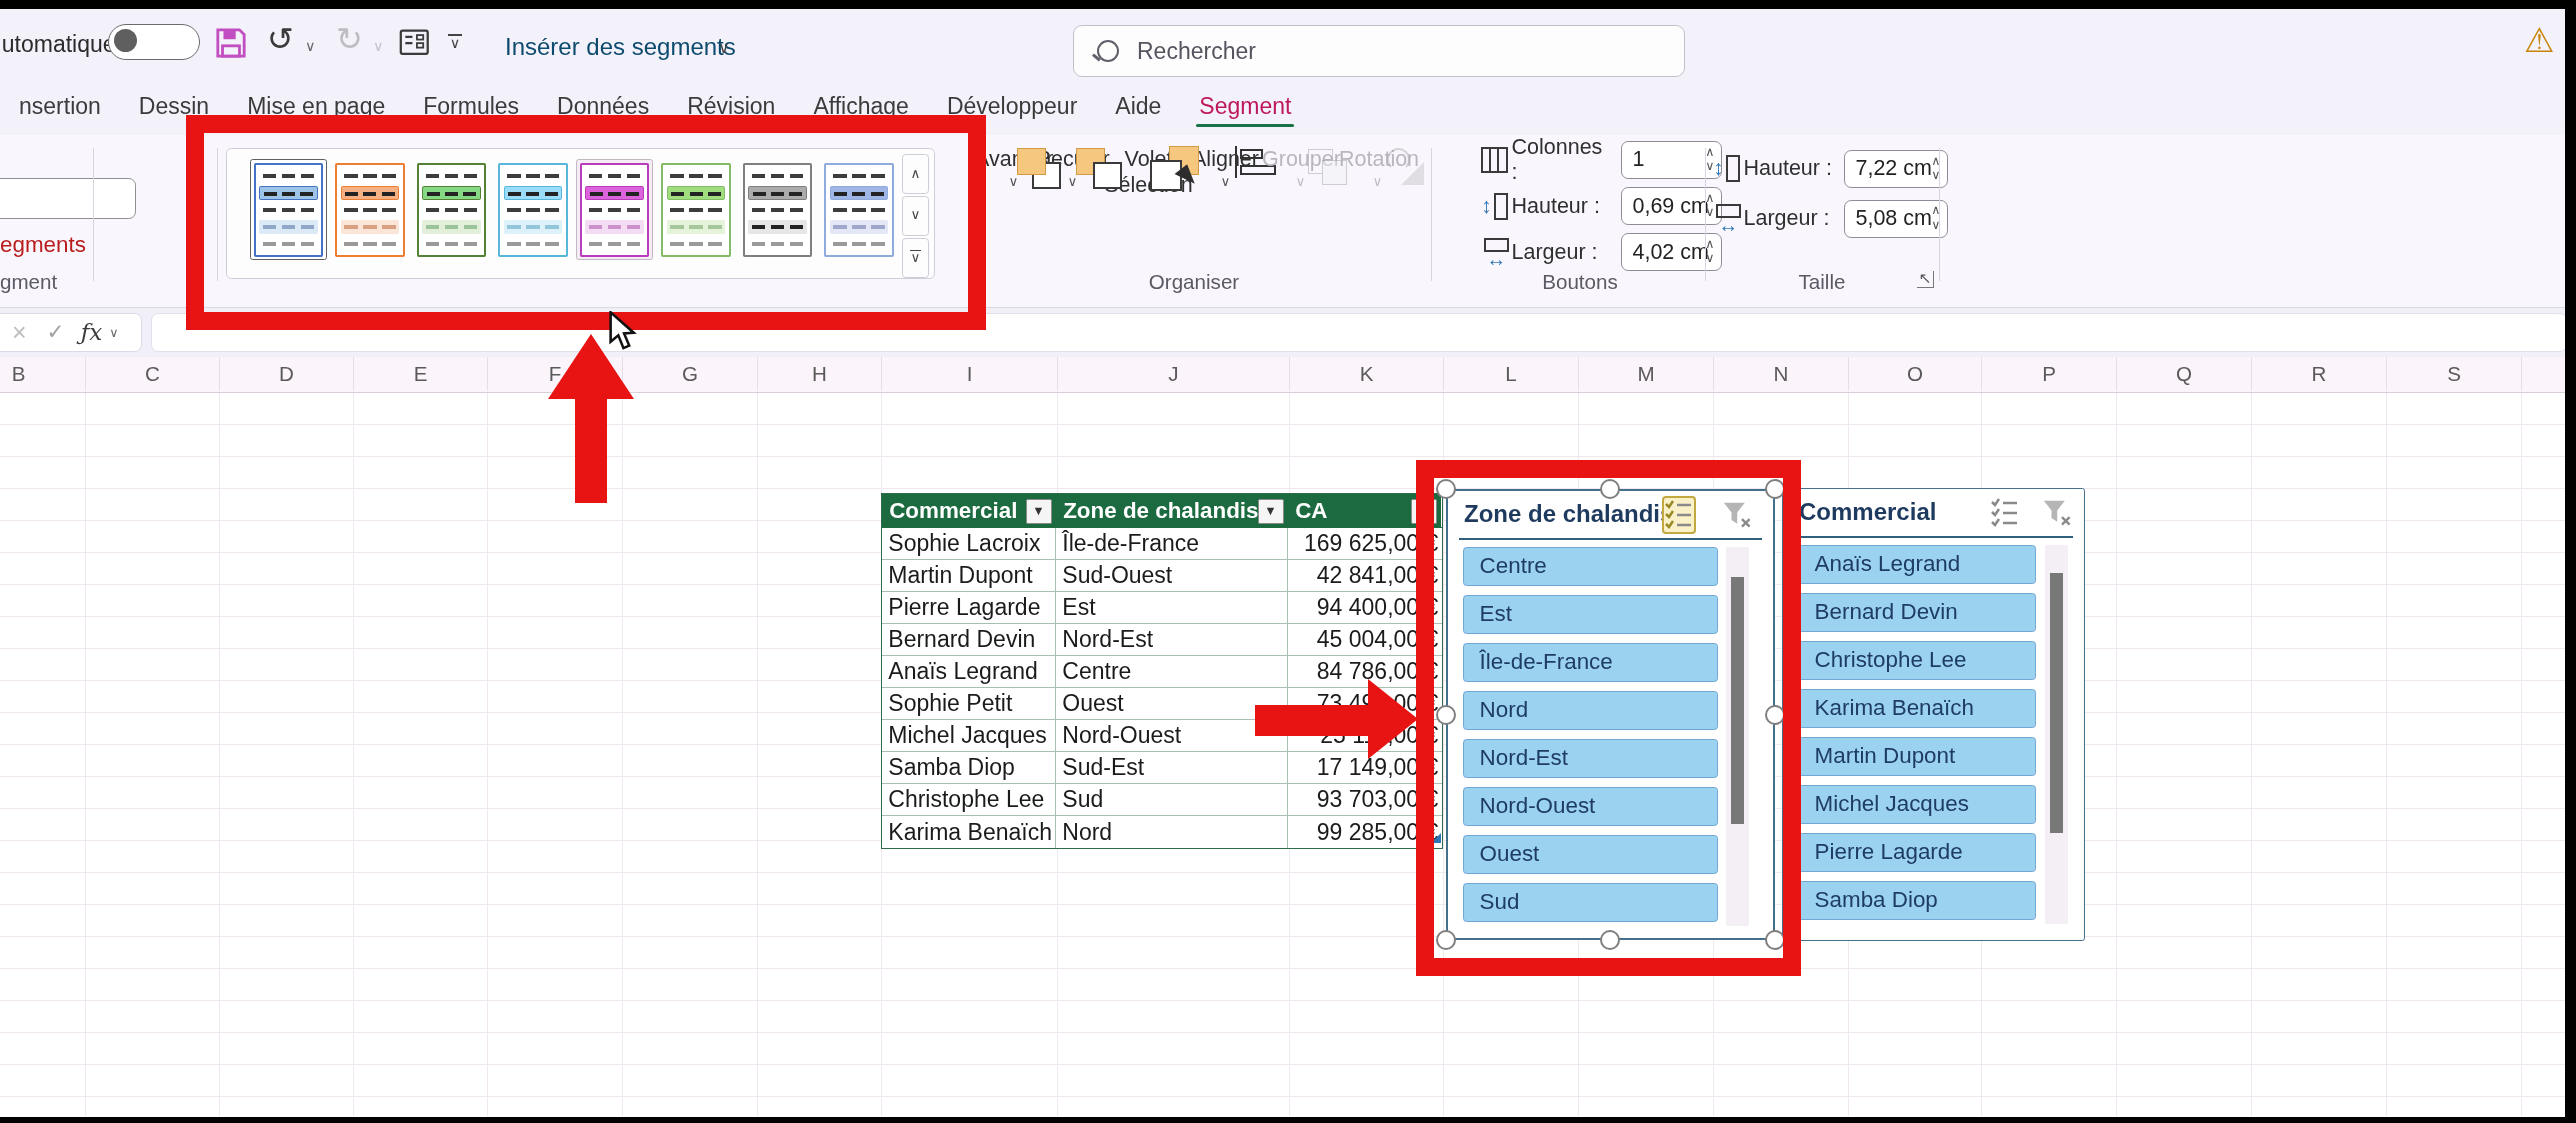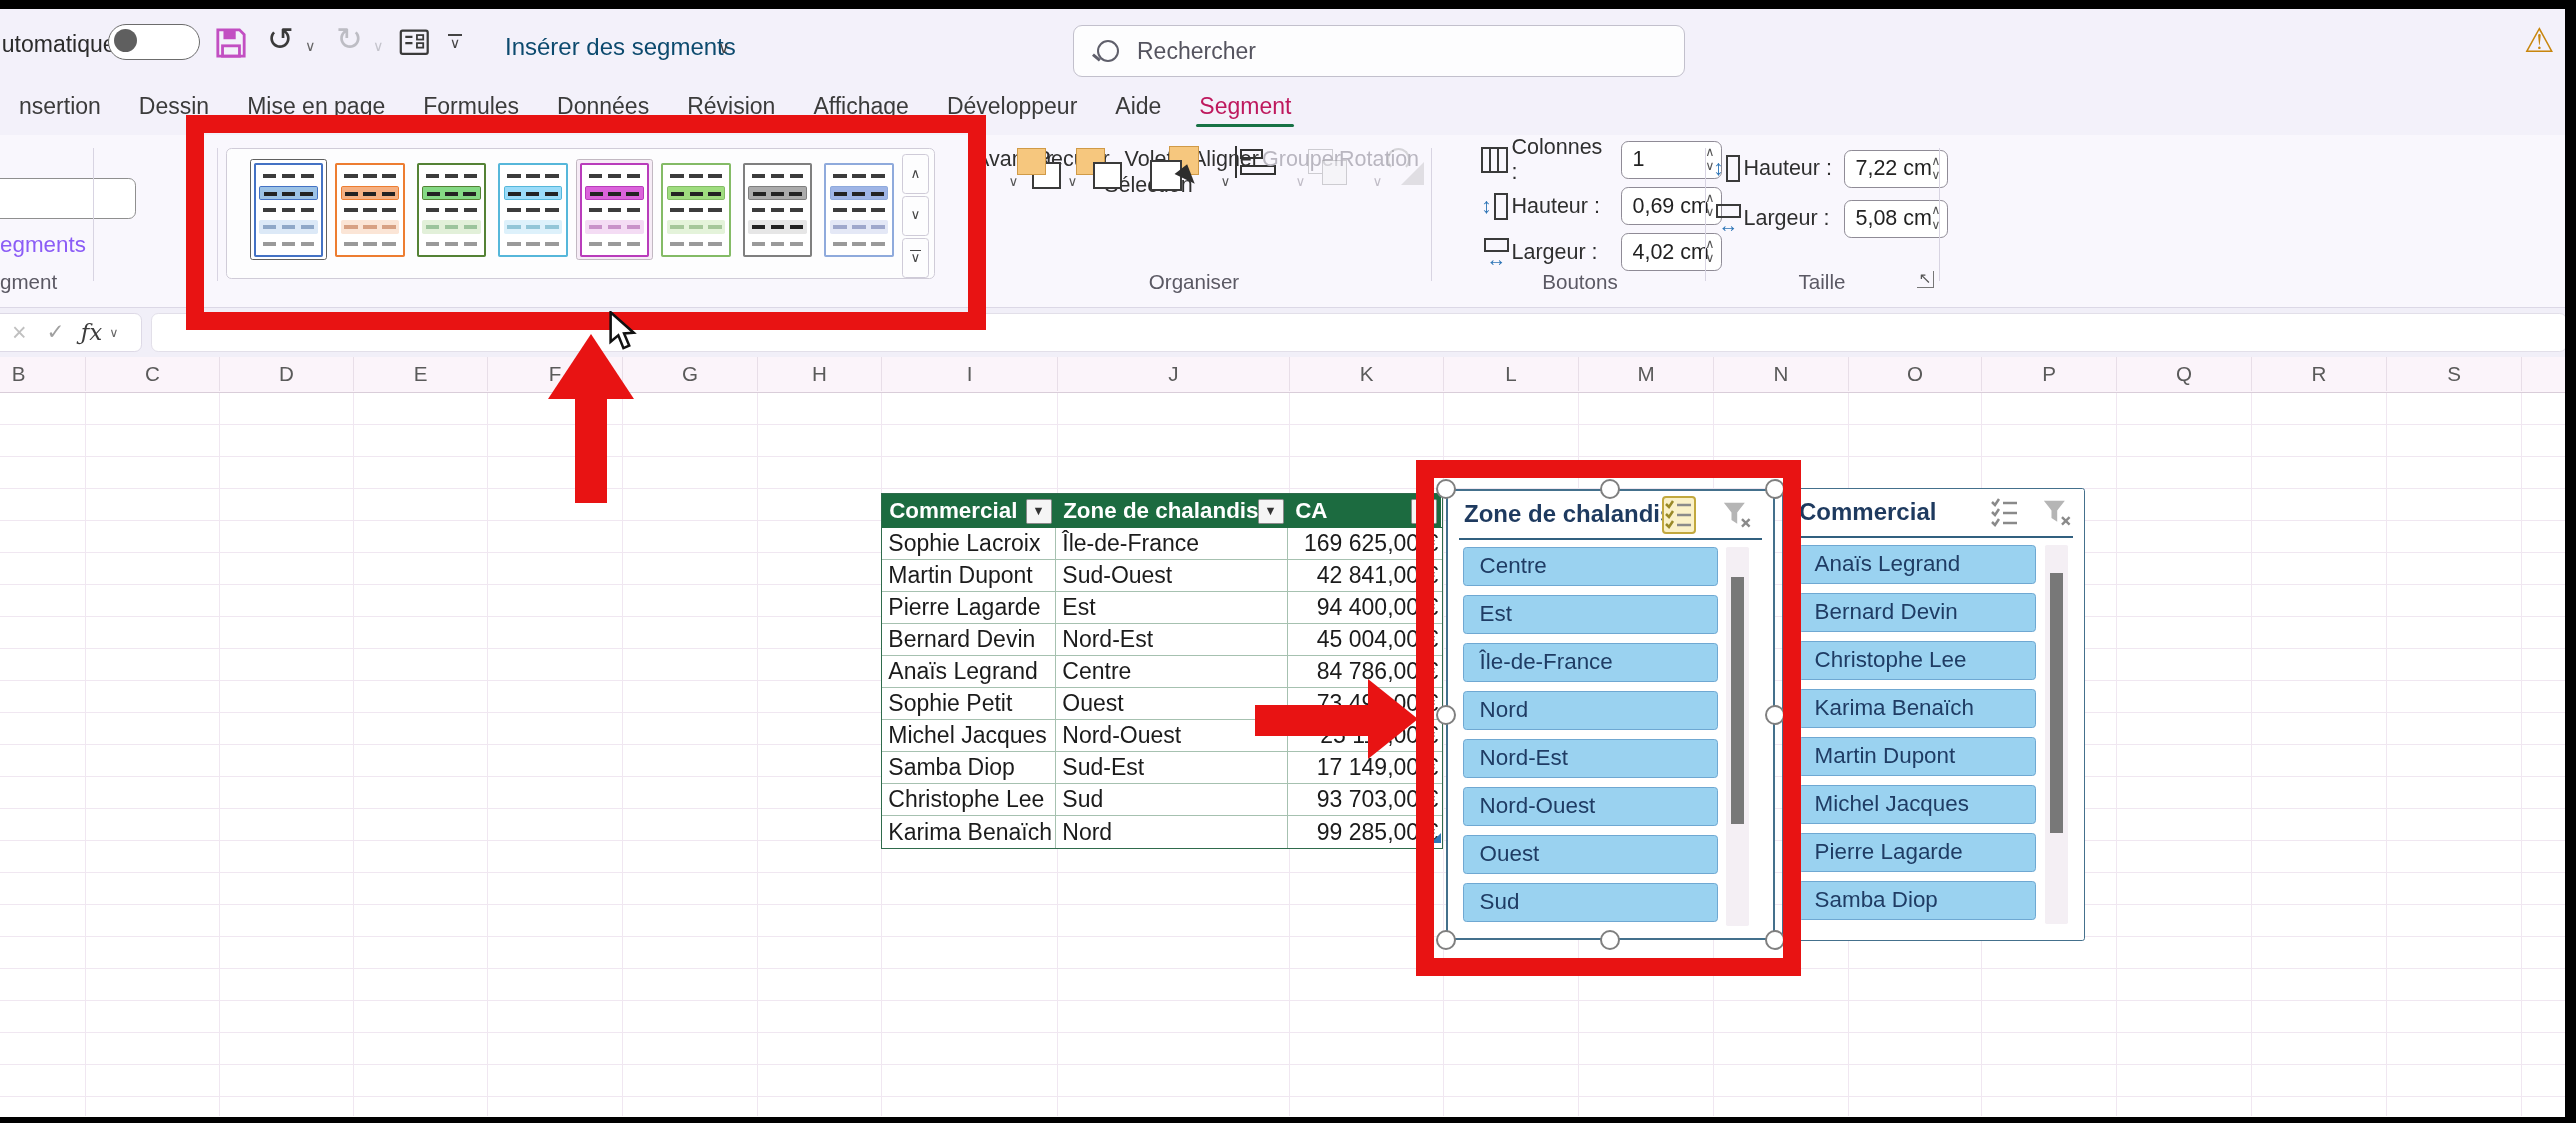--- a/index.html
+++ b/index.html
@@ -37,21 +37,21 @@
   .tab{position:relative;padding:0 19px;line-height:50px;font-size:23px;color:#3b3b3b;white-space:nowrap}
   .tab.active{color:#be185d}
   .tab.active::after{content:"";position:absolute;left:16px;right:16px;bottom:3.6px;height:3.6px;background:#177245;border-radius:1.8px}
 
   
   #ribbon{position:absolute;left:0;top:135px;width:2576px;height:173px;background:#F9F7FD;border-bottom:0.9px solid #DCD8E6;box-sizing:border-box}
   .vsep{position:absolute;top:12.6px;width:0.9px;height:133px;background:#D8D4E2}
   .grp-label{position:absolute;top:135px;font-size:20.6px;color:#5b5964;text-align:center}
 
   #caption-input{position:absolute;left:-18px;top:43px;width:154px;height:41px;background:#fff;border:1.8px solid #8f8f8f;border-radius:7.2px;box-sizing:border-box}
-  #caption-cut-label{position:absolute;left:0;top:97px;font-size:22.4px;color:#8b5cf6}
+  #caption-cut-label{position:absolute;left:0;top:97px;font-size:22.4px;color:#b91c1c}
   #segment-grp-label{left:0;width:81px;text-align:left}
 
   #connections-btn{position:absolute;left:97px;top:7.2px;width:108px;height:144px;text-align:center;color:#b8b4be;font-size:21.5px;line-height:27px}
   #connections-btn svg{margin-top:3.6px}
 
   #styles-gallery{position:absolute;left:226px;top:12.6px;width:709px;height:131px;background:#FDFDFE;border:0.9px solid #D0CCD8;border-radius:5.4px;box-sizing:border-box}
   #thumbs{position:absolute;left:23px;top:10.8px;display:flex;gap:4.5px}
   .thumb{width:77px;height:101px;border:1.8px solid transparent;border-radius:2.7px;box-sizing:border-box;padding:2.7px;flex:none;position:relative}
   .thumb.selected{border-color:#606060;background:#fff}
   .thumb.hovered{border-color:#c2b8c2;background:#f6ecf6}

